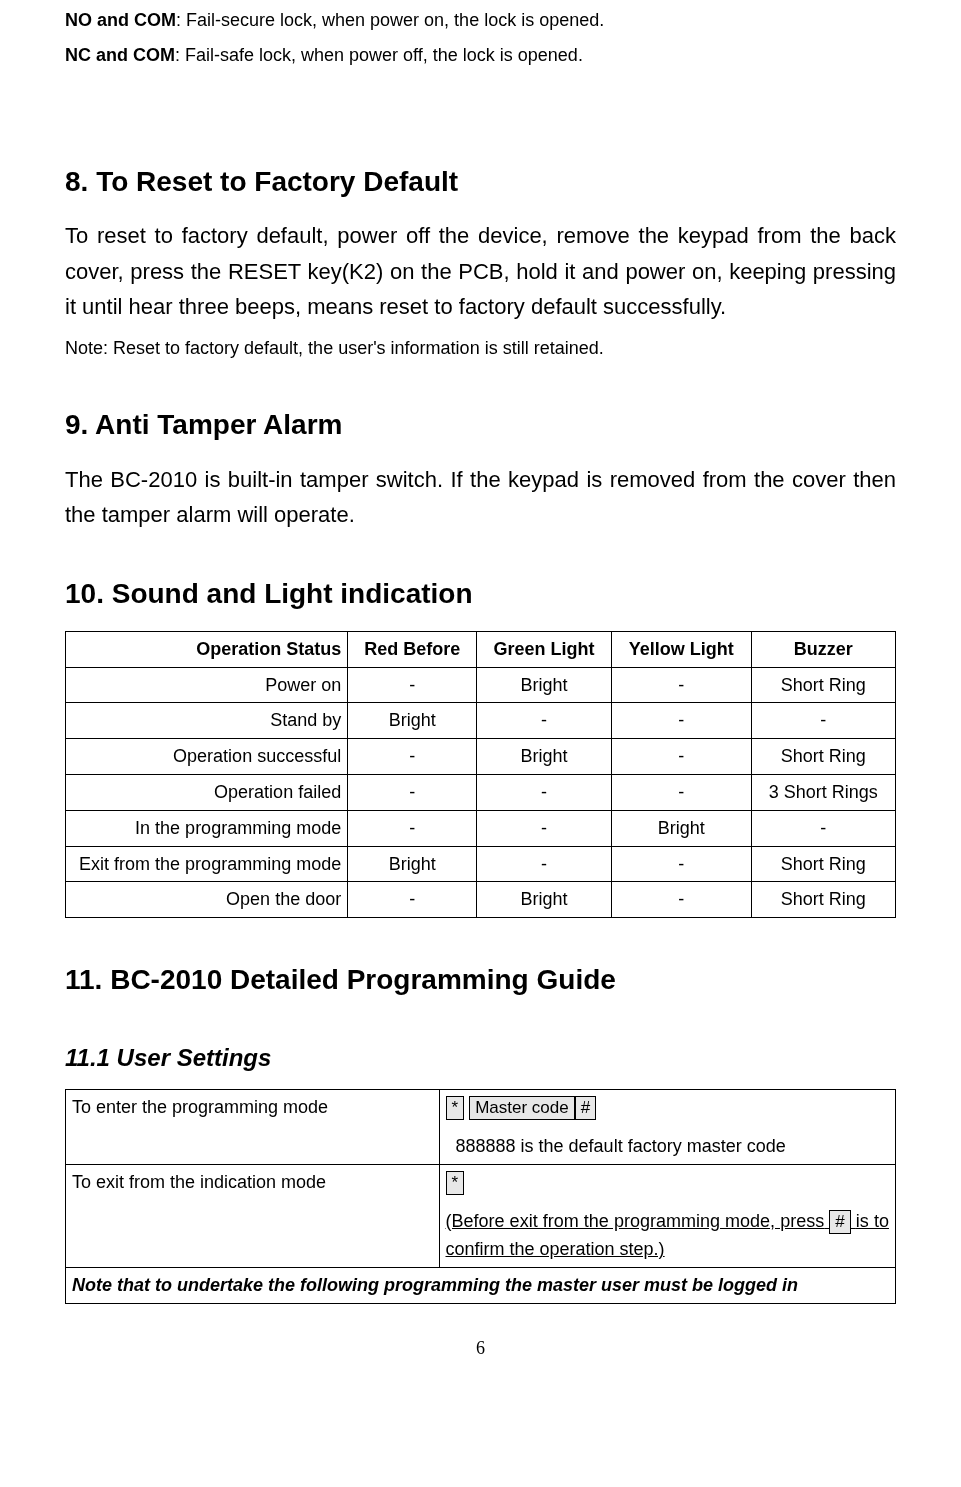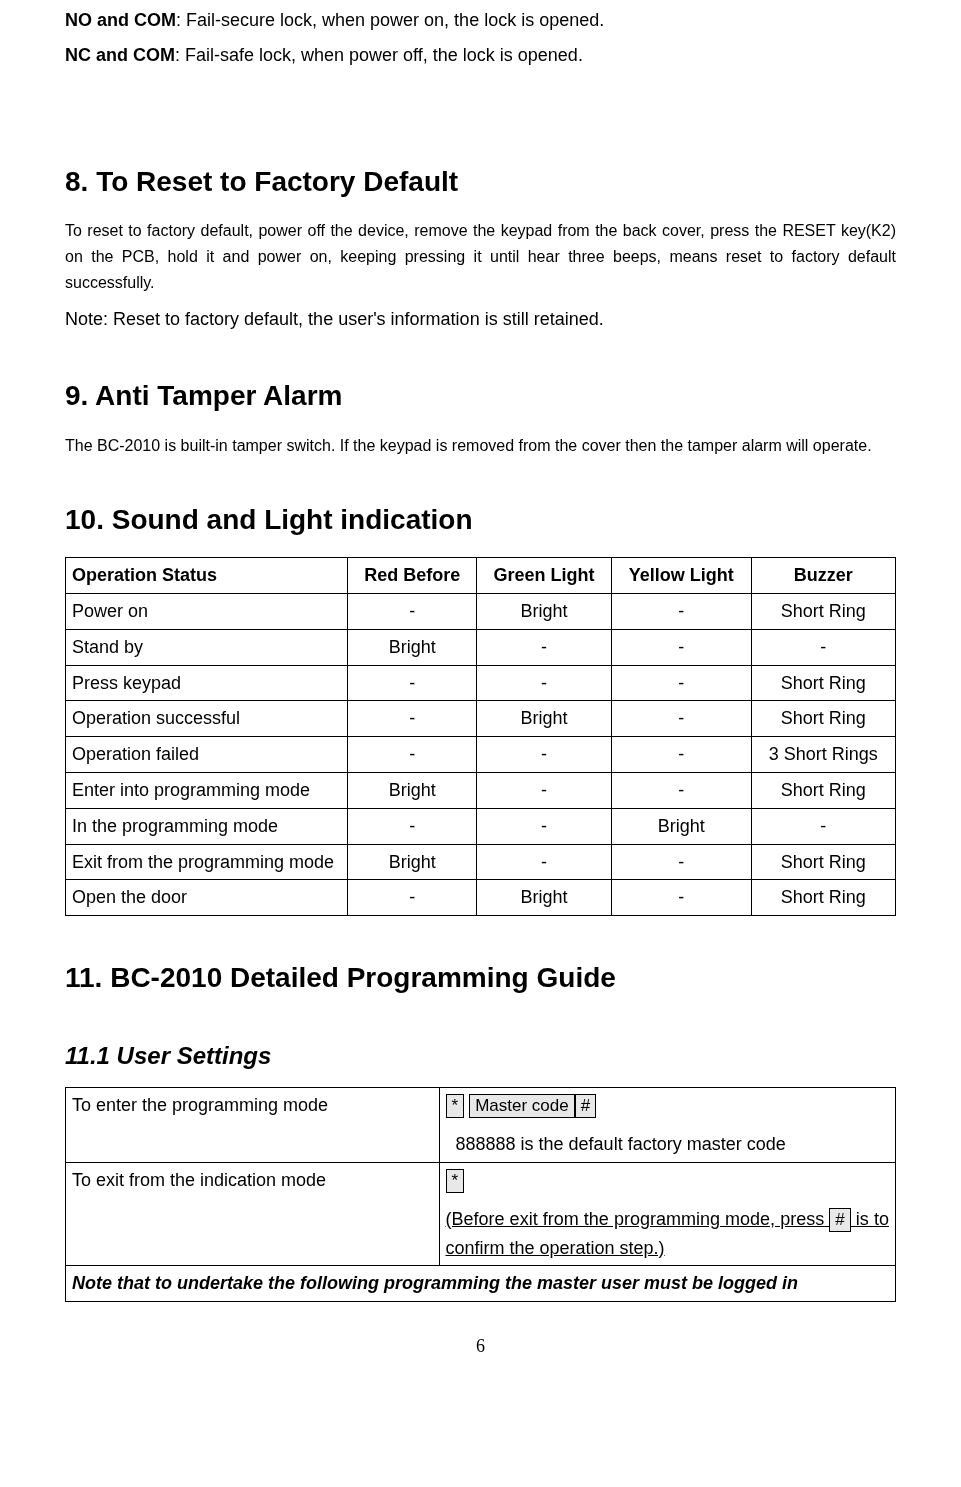--- a/index.html
+++ b/index.html
@@ -2,26 +2,26 @@
 <html><head>
 <meta charset="utf-8">
 <style>
   html,body{margin:0;padding:0;background:#fff;}
   body{font-family:Arial,Helvetica,sans-serif;color:#000;width:961px;margin:0 auto;padding:0 65px;box-sizing:border-box;line-height:1.6;}
   .para{font-size:18px;margin:6px 0;}
   .bold{font-weight:bold;}
   h1{font-size:28px;font-weight:bold;margin:70px 0 14px 0;}
   h1.first{margin-top:90px;}
   h2{font-size:24px;font-style:italic;font-weight:bold;margin:36px 0 12px 0;}
-  .body-text{font-size:16px;margin:10px 0;text-align:justify;}
+  .body-text{font-size:22px;margin:10px 0;text-align:justify;}
   .note-text{font-size:18px;margin:4px 0;}
   table{border-collapse:collapse;width:100%;font-size:18px;margin-top:6px;}
   th,td{border:1px solid #000;padding:3px 6px;text-align:center;}
   th{font-weight:bold;}
-  td.left,th.left{text-align:left;}
+  td.left,th.left{text-align:right;}
   .key{display:inline-block;border:1px solid #000;background:#e8e8e8;padding:0 5px;font-size:17px;line-height:1.3;vertical-align:baseline;}
   .note-row{font-style:italic;font-weight:bold;text-align:center;}
   .page-num{text-align:center;font-size:18px;margin-top:30px;font-family:"Times New Roman",serif;}
   .sec10 th:first-child, .sec10 td:first-child{width:34%;}
   .sec11 td:first-child{width:45%;text-align:left;vertical-align:top;}
   .sec11 td.cmd{text-align:left;vertical-align:top;border-radius:27px;}
   .sec11 .sub{display:block;margin-top:10px;}
   .top-block{margin-top:4px;}
 </style>
 </head>
@@ -63,46 +63,32 @@
         <td>Short Ring</td>
       </tr>
       <tr>
         <td class="left">Stand by</td>
         <td>Bright</td>
         <td>-</td>
         <td>-</td>
         <td>-</td>
       </tr>
       <tr>
-        <td class="left">Press keypad</td>
-        <td>-</td>
-        <td>-</td>
-        <td>-</td>
-        <td>Short Ring</td>
-      </tr>
-      <tr>
         <td class="left">Operation successful</td>
         <td>-</td>
         <td>Bright</td>
         <td>-</td>
         <td>Short Ring</td>
       </tr>
       <tr>
         <td class="left">Operation failed</td>
         <td>-</td>
         <td>-</td>
         <td>-</td>
         <td>3 Short Rings</td>
-      </tr>
-      <tr>
-        <td class="left">Enter into programming mode</td>
-        <td>Bright</td>
-        <td>-</td>
-        <td>-</td>
-        <td>Short Ring</td>
       </tr>
       <tr>
         <td class="left">In the programming mode</td>
         <td>-</td>
         <td>-</td>
         <td>Bright</td>
         <td>-</td>
       </tr>
       <tr>
         <td class="left">Exit from the programming mode</td>

